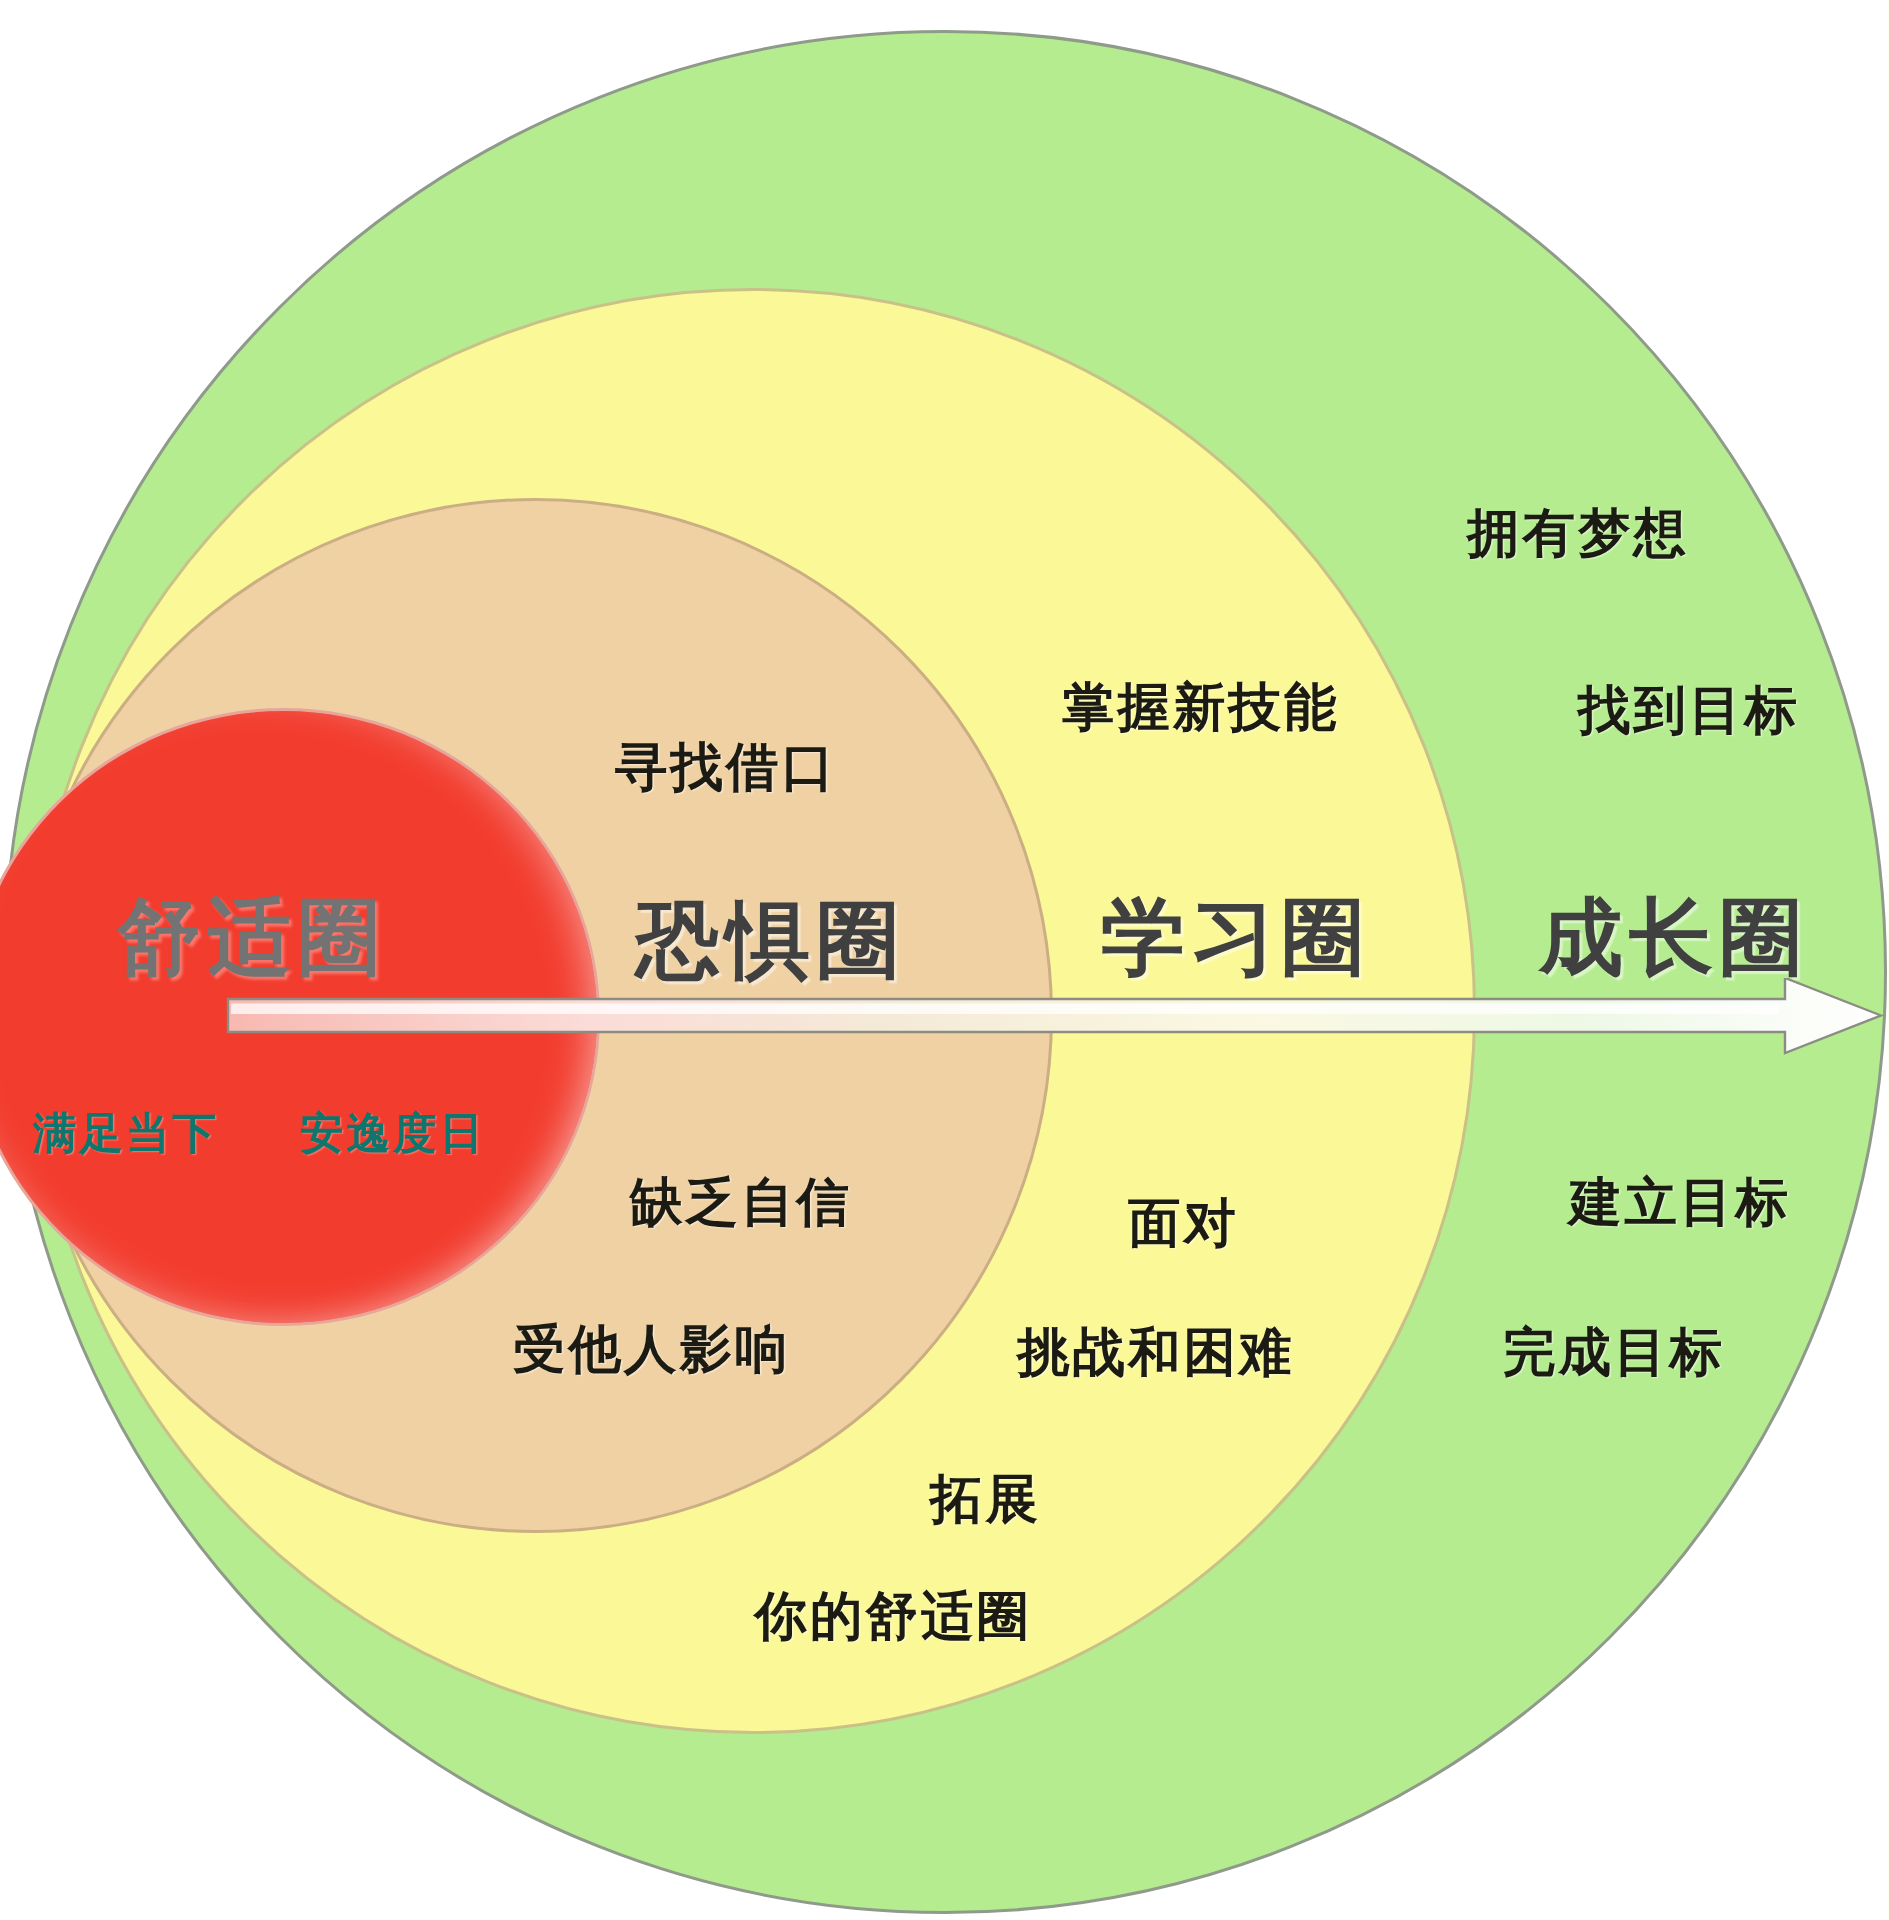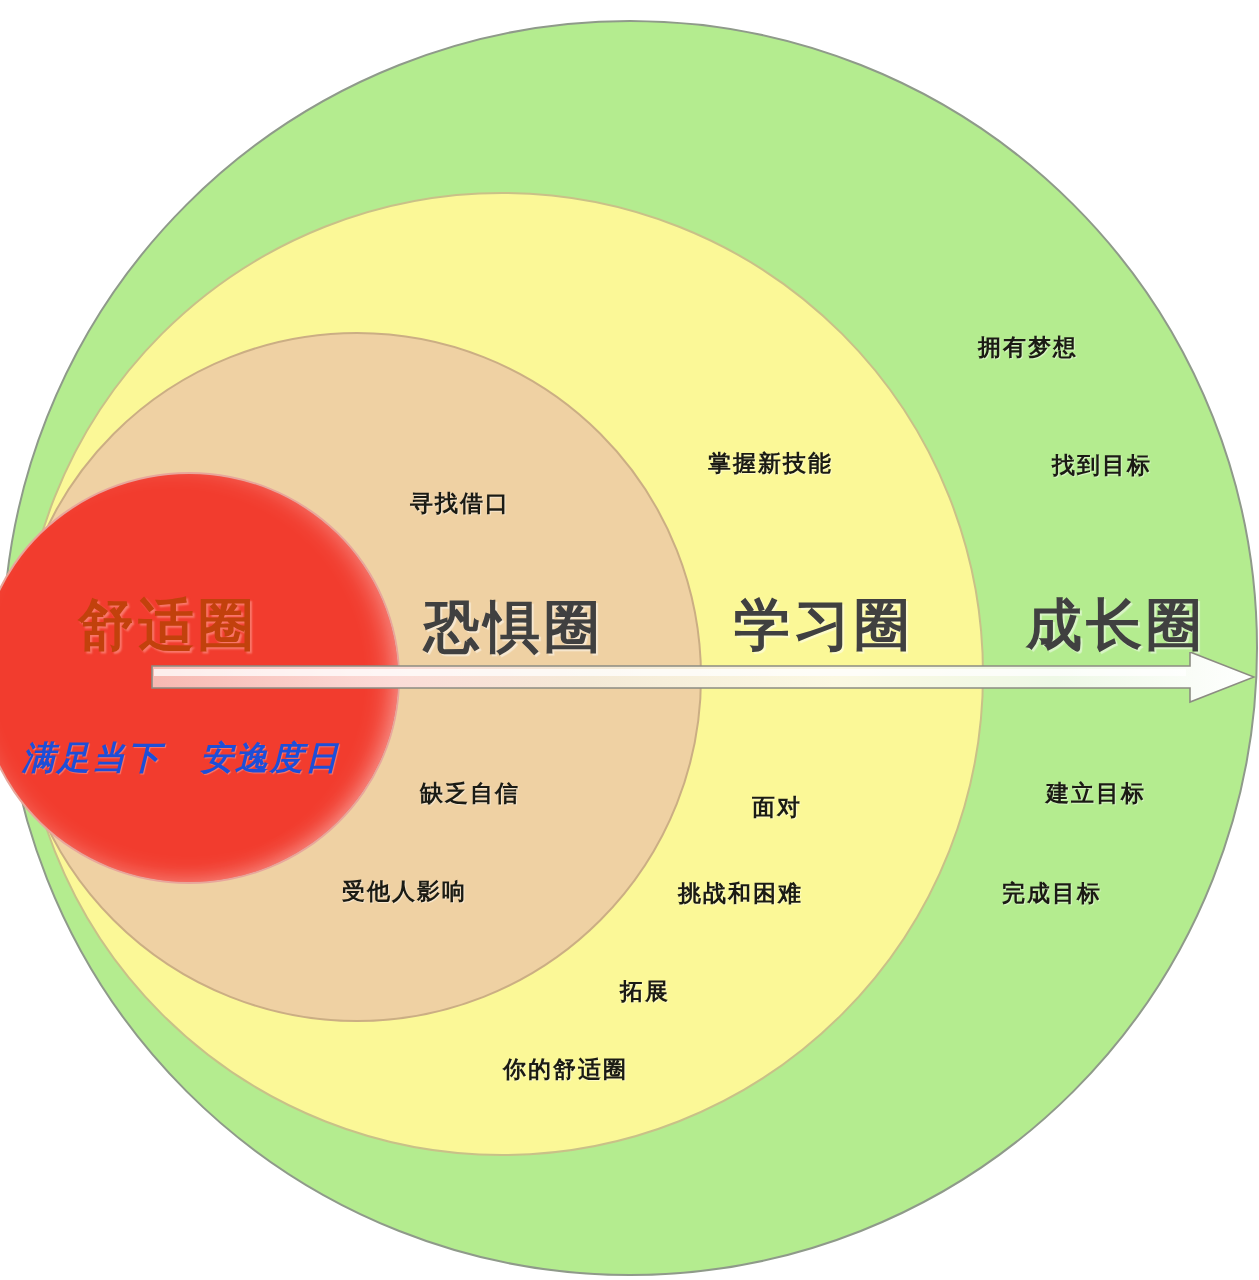--- a/index.html
+++ b/index.html
@@ -89,33 +89,32 @@
   }
   .zone-title {
     font-weight: bold;
     font-size: 56px;
     letter-spacing: 4px;
     font-family: "DejaVu Sans", "Liberation Sans", sans-serif;
     color: #404040;
     text-shadow: 2px 2px 1px rgba(255,255,255,0.5);
   }
   .zone-title.on-red {
-    color: #c2410c;
+    color: #737373;
     text-shadow: 2px 2px 2px rgba(255,160,150,0.6);
   }
   .item {
-    font-size: 23px;
+    font-size: 35px;
     font-weight: bold;
     font-family: "Liberation Serif", "DejaVu Serif", serif;
   }
   .item.on-red {
-    color: #1d4ed8;
-    font-size: 33px;
+    color: #0f766e;
+    font-size: 29px;
     text-shadow: 1px 1px 1px rgba(255,170,160,0.55);
-    font-style: italic;
   }
 
   
   #title-comfort  { left: 78px;  top: 588px; }
   #title-fear     { left: 424px; top: 590px; }
   #title-learning { left: 734px; top: 588px; }
   #title-growth   { left: 1026px;top: 588px; }
 
   #comfort-item-1 { left: 22px;  top: 736px; }
   #comfort-item-2 { left: 200px; top: 736px; }

